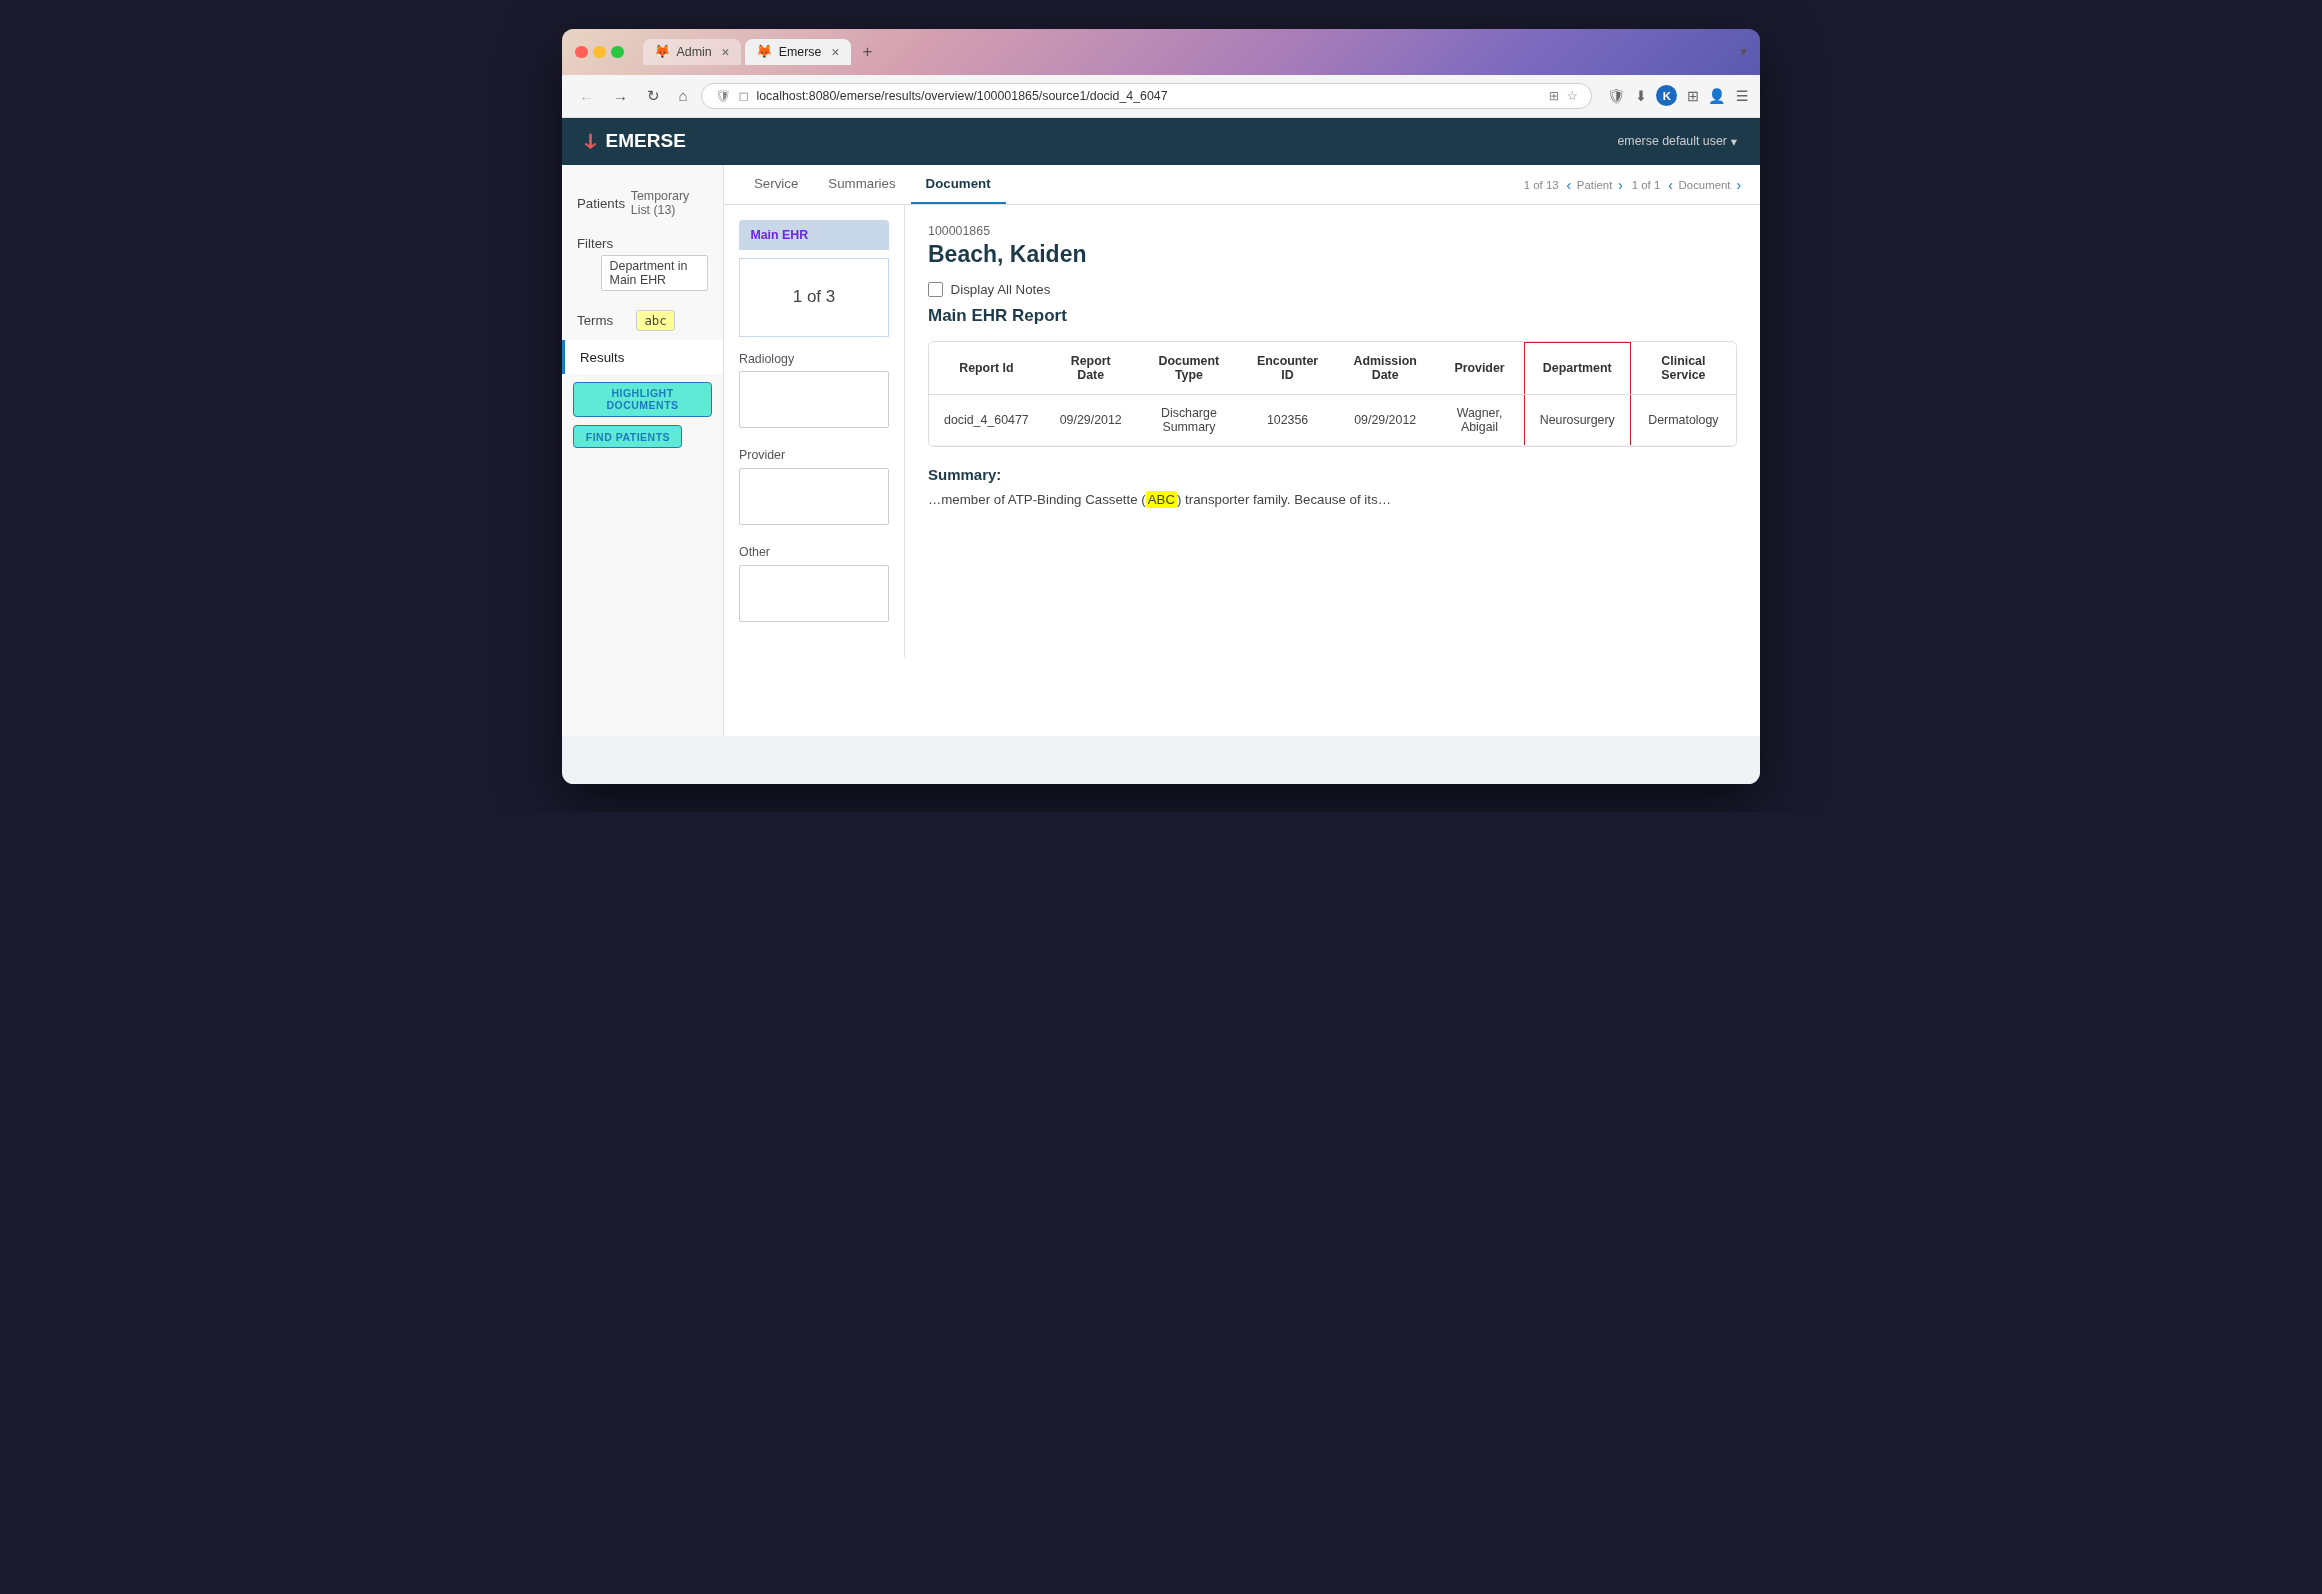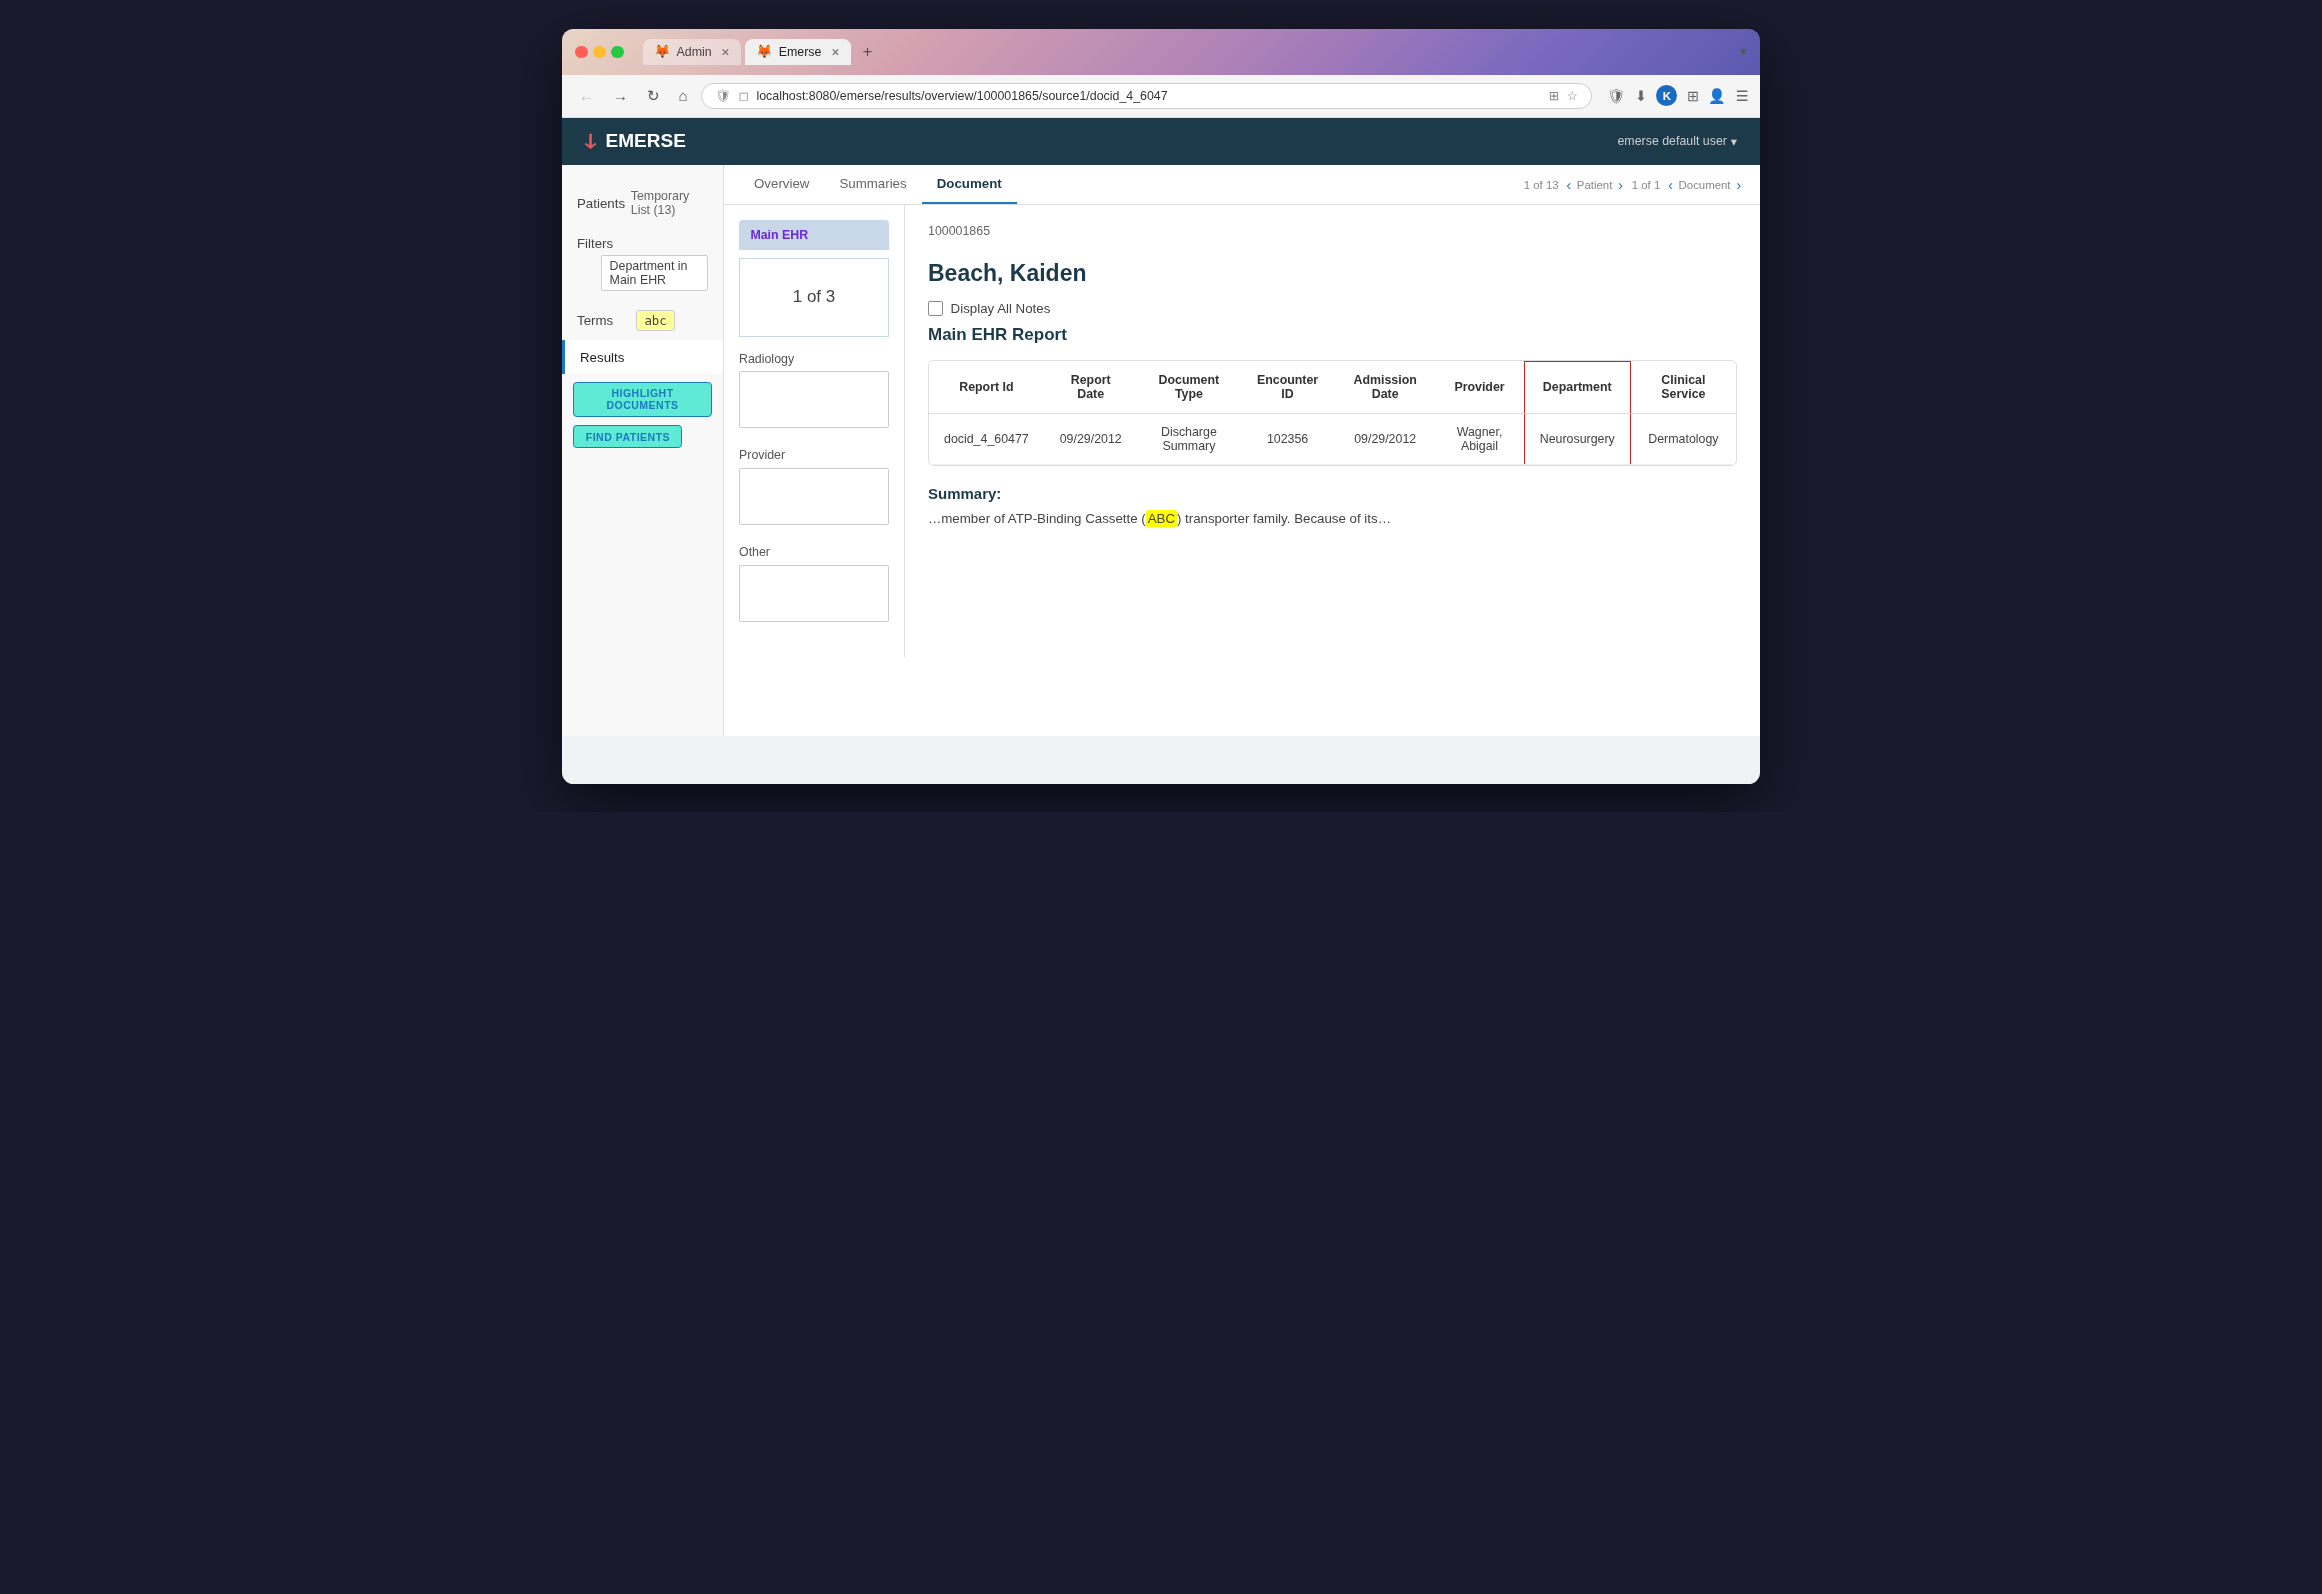--- a/index.html
+++ b/index.html
@@ -375,21 +375,21 @@
 
     
     .doc-detail {
       flex: 1;
       padding: 19px 23px;
     }
 
     .patient-id {
       font-size: 12.4px;
       color: #666;
-      margin-bottom: 22px;
+      margin-bottom: 3px;
     }
 
     .patient-name {
       font-size: 23px;
       font-weight: 600;
       color: #1c3a4a;
       margin-bottom: 13.3px;
     }
 
     .display-all-notes {
@@ -565,21 +565,21 @@
         <div class="sidebar-results-buttons">
           <button class="btn-outline">HIGHLIGHT DOCUMENTS</button>
           <button class="btn-outline">FIND PATIENTS</button>
         </div>
       </div>
 
       <div class="main-content">
 
         <div class="content-tabs">
           <div class="tabs-left">
-            <div class="content-tab">Overview</div>
+            <div class="content-tab">Service</div>
             <div class="content-tab">Summaries</div>
             <div class="content-tab content-tab-active">Document</div>
           </div>
           <div class="tabs-right">
             <div class="pagination-group">
               <span class="pagination-label">
                 <span>1</span> of <span>13</span>
               </span>
               <div class="pagination-nav">
                 <button class="page-btn">‹</button>

